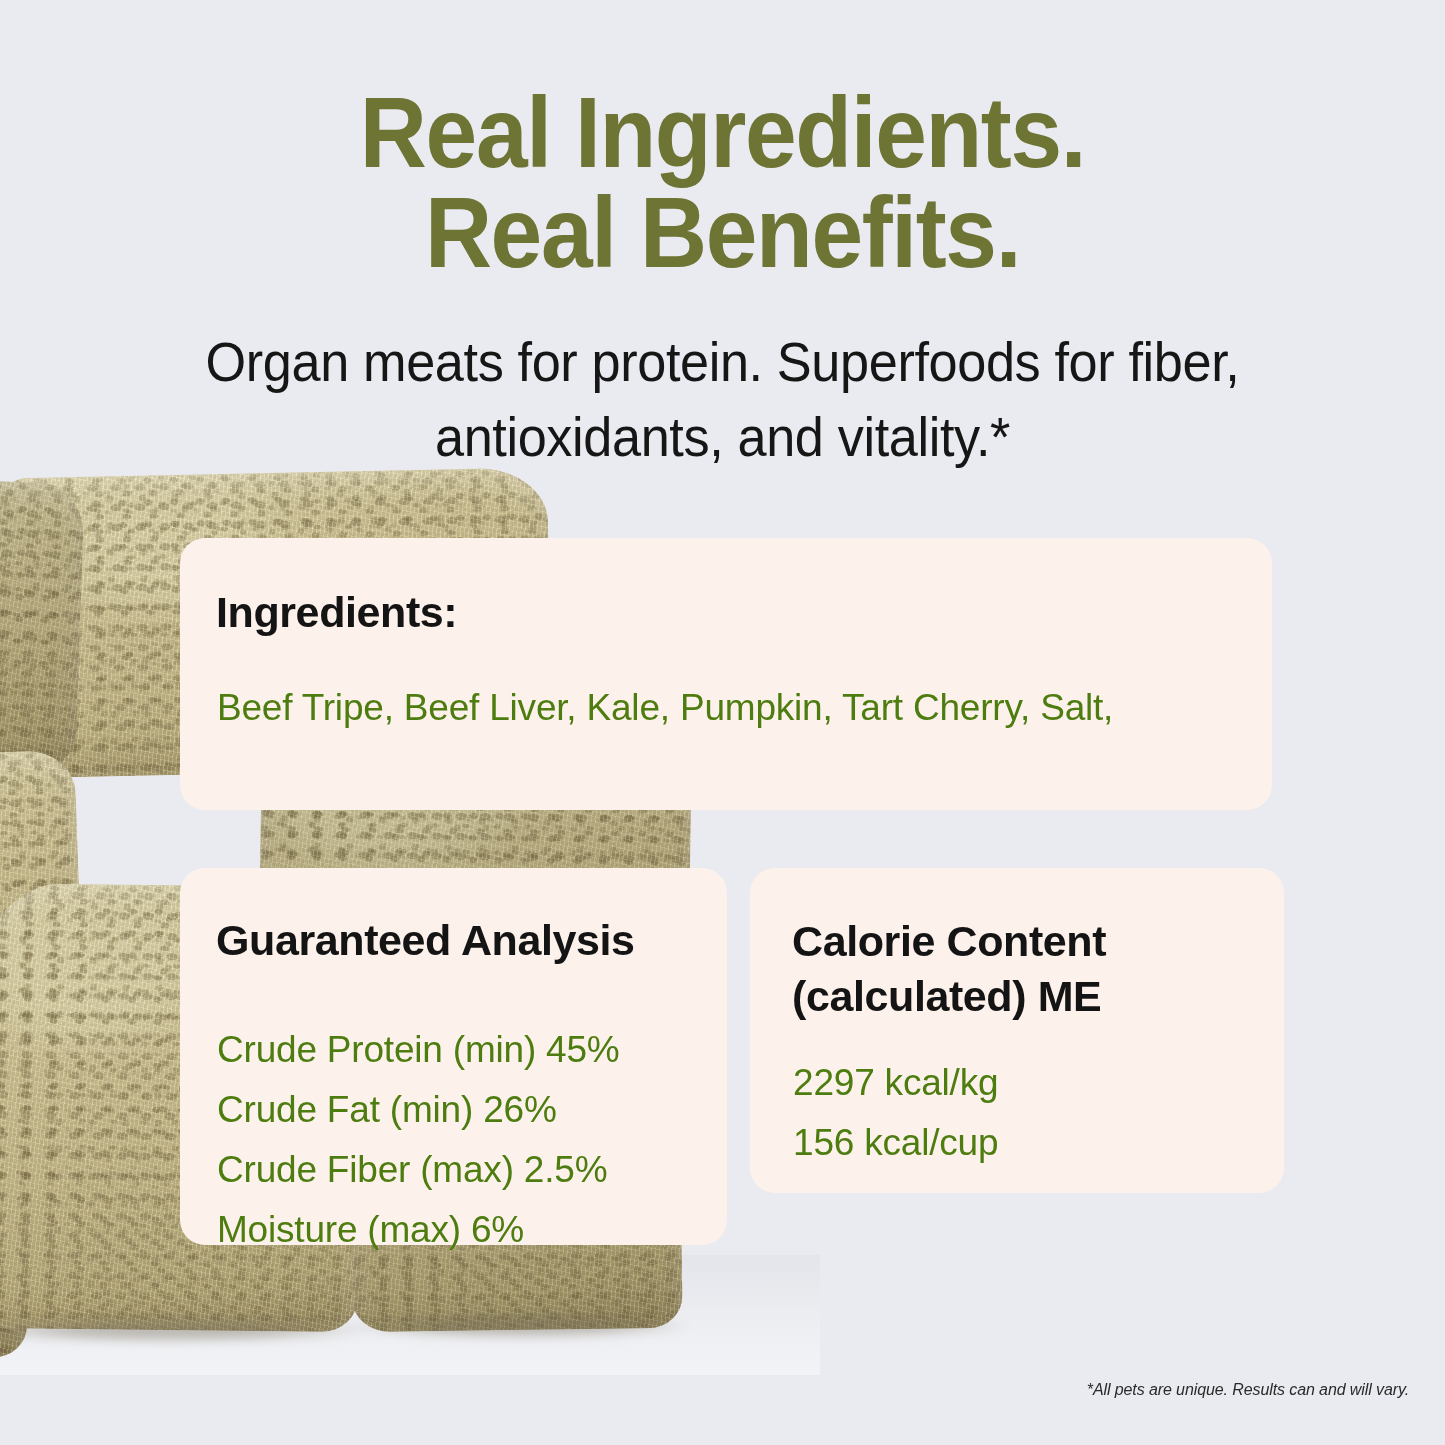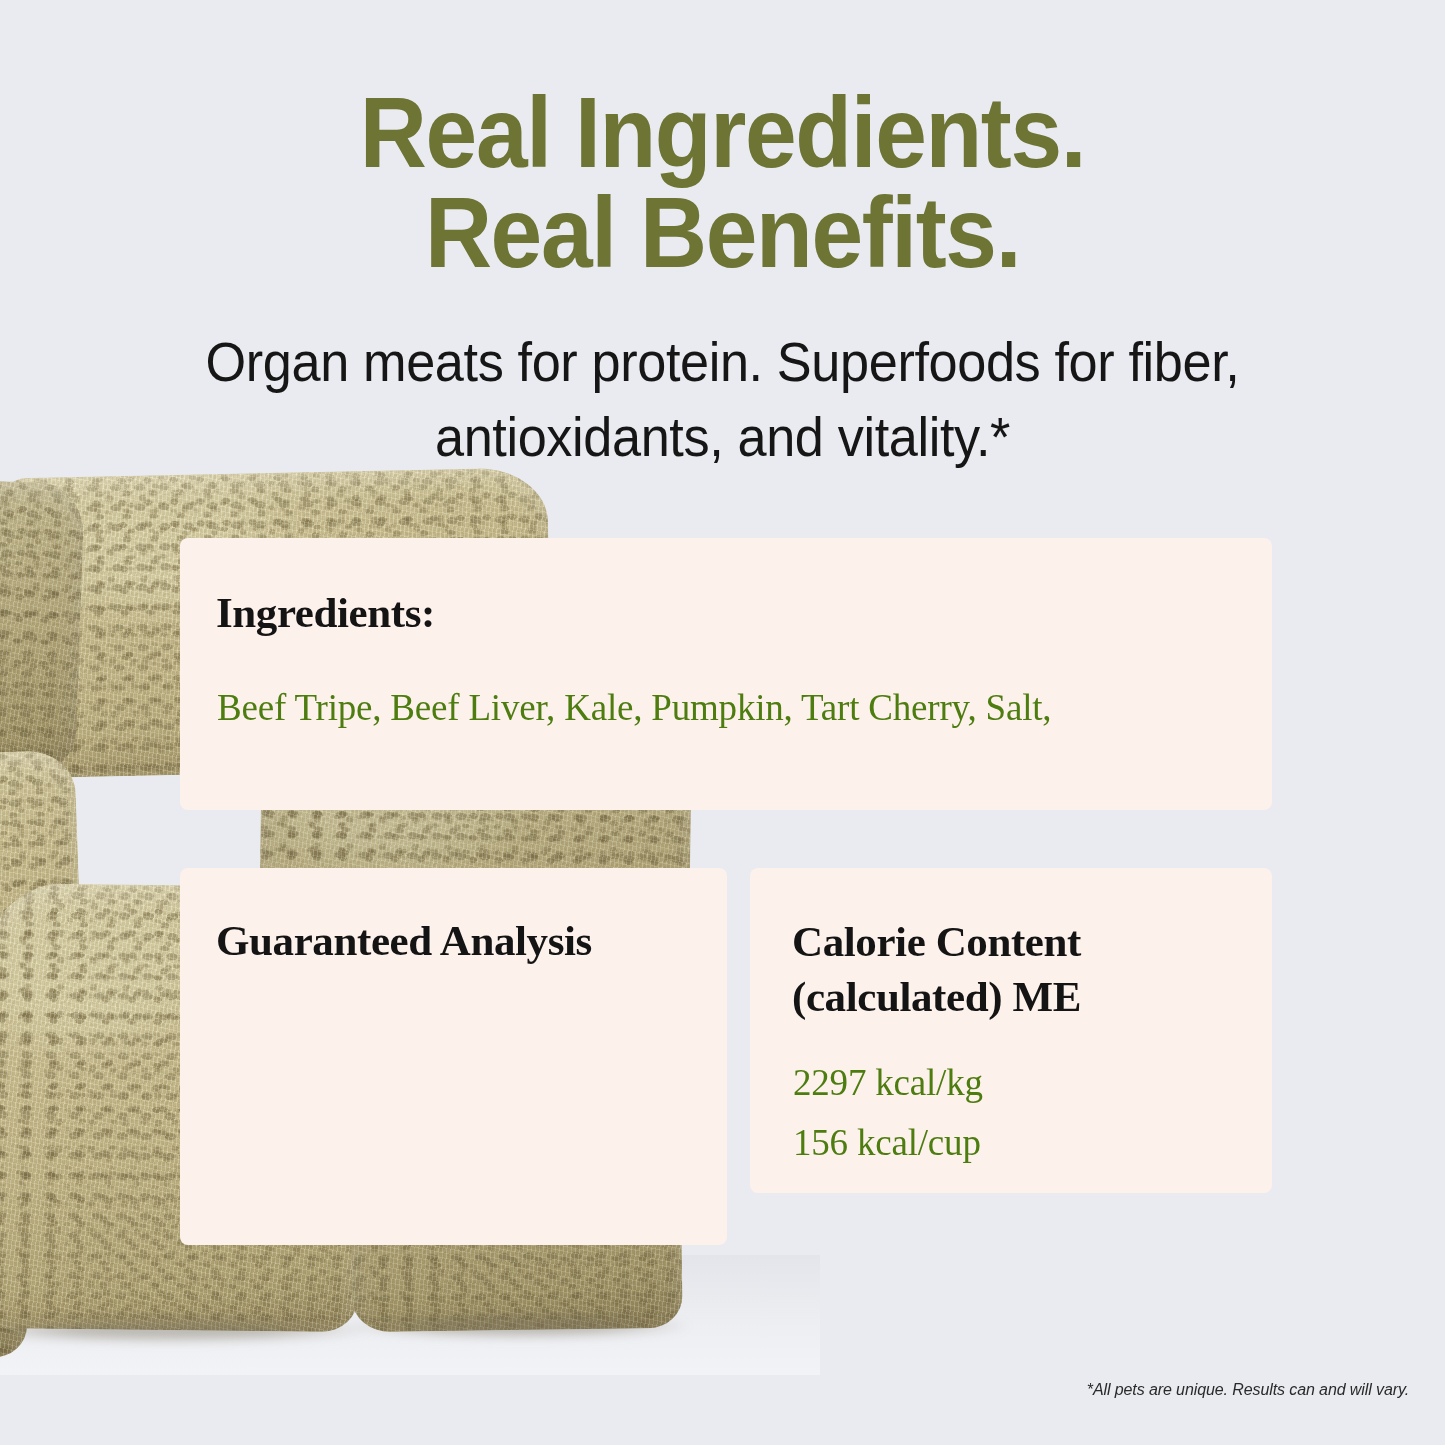--- a/index.html
+++ b/index.html
@@ -97,26 +97,25 @@
   .contact{
     position:absolute;height:26px;border-radius:50%;
     background:radial-gradient(ellipse at center, rgba(120,112,92,.42) 0 35%, rgba(120,112,92,0) 72%);
     filter:blur(5px);
   }
 
   
   .card{
     position:absolute;
     background:#fdf1ec;
-    border-radius:8px;
-    font-family:Liberation Serif, serif;
+    border-radius:25px;
   }
   #card-ingredients{left:180px;top:538px;width:1092px;height:272px;}
   #card-analysis{left:180px;top:868px;width:520px;height:377px;padding-left:27px;}
-  #card-calories{left:750px;top:868px;width:522px;height:325px;}
+  #card-calories{left:750px;top:868px;width:522px;height:325px;padding-left:12px;}
 
   .card-title{
     position:absolute;
     color:#141414;
     font-weight:700;
     letter-spacing:-0.4px;
   }
   #card-ingredients .card-title{left:36px;top:50px;font-size:43px;}
   #card-analysis  .card-title{left:36px;top:48px;font-size:43px;white-space:nowrap;}
   #card-calories  .card-title{left:42px;top:46px;font-size:43px;line-height:1.28;width:440px;}
@@ -168,20 +167,26 @@
 
   <div class="card" id="card-ingredients">
     <div class="card-title">Ingredients:</div>
     <div class="card-body">
       <span class="line">Beef Tripe, Beef Liver, Kale, Pumpkin, Tart Cherry, Salt,</span>
     </div>
   </div>
 
   <div class="card" id="card-analysis">
     <div class="card-title">Guaranteed Analysis</div>
+    <div class="card-body">
+      <span class="line">Crude Protein (min) 45%</span>
+      <span class="line">Crude Fat (min) 26%</span>
+      <span class="line">Crude Fiber (max) 2.5%</span>
+      <span class="line">Moisture (max) 6%</span>
+    </div>
   </div>
 
   <div class="card" id="card-calories">
     <div class="card-title">Calorie Content (calculated) ME</div>
     <div class="card-body">
       <span class="line">2297 kcal/kg</span>
       <span class="line">156 kcal/cup</span>
     </div>
   </div>
 

